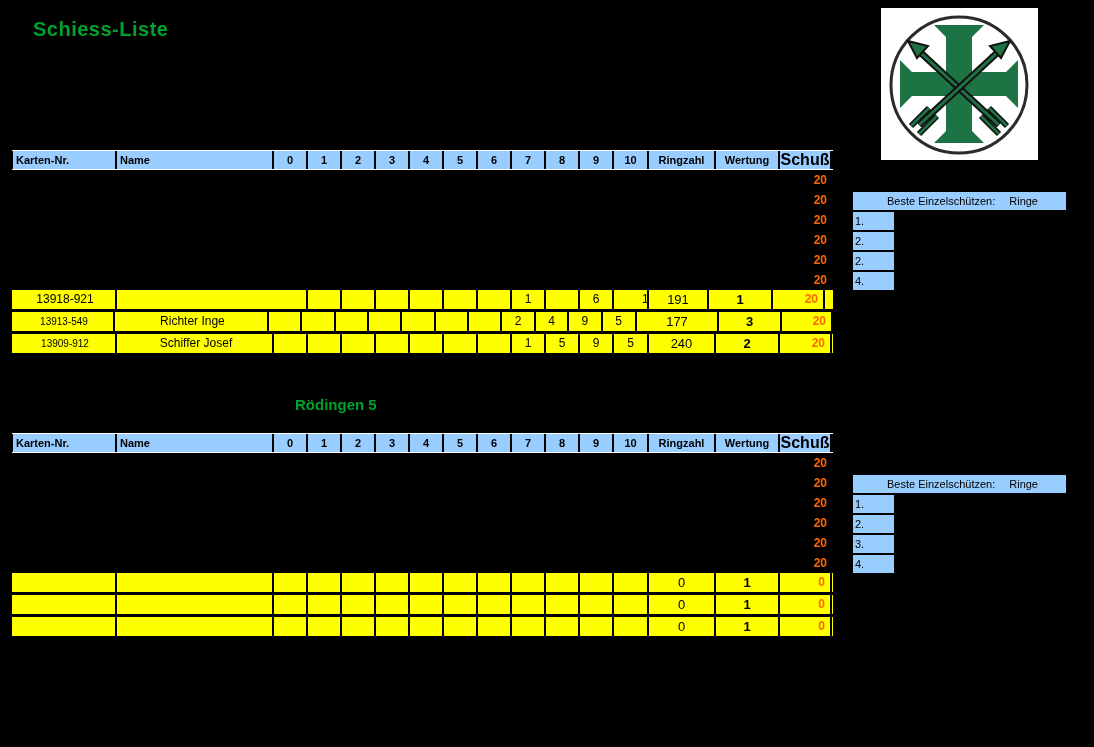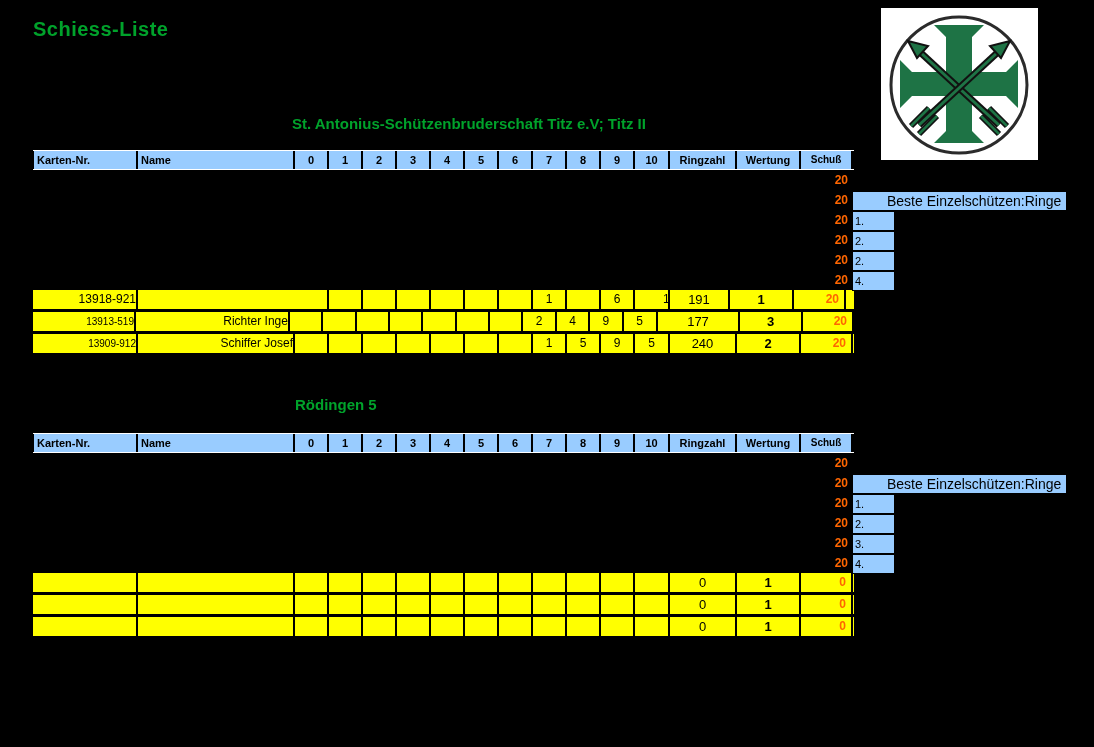--- a/index.html
+++ b/index.html
@@ -13,46 +13,46 @@
   #subtitle{position:absolute;left:184px;top:23px;font-size:15px;font-weight:bold;
             color:#00A22B;white-space:nowrap}
   .team-label{position:absolute;font-size:15px;font-weight:bold;color:#00A22B;white-space:nowrap}
   #team-0{left:292px;top:115px}
   #team-1{left:295px;top:396px}
 
   
   #logo{position:absolute;left:881px;top:8px;width:157px;height:152px}
 
   
-  .table{position:absolute;left:33px;width:821px}
+  .table{position:absolute;left:12px;width:821px}
   #table-0{top:150px}
   #table-1{top:433px}
   .row{display:flex}
   .hrow{height:20px;border-top:1px solid #fff;border-bottom:1px solid #fff}
   .hcell{background:#99CCFF;border-right:2px solid #000;font-size:11px;font-weight:bold;
          text-align:center;line-height:18px;overflow:hidden;white-space:nowrap}
   .hcell:first-child{border-left:1px solid #000}
   .hcell.left{text-align:left;padding-left:3px}
-  .hcell.schussh{font-size:10px;line-height:17px}
+  .hcell.schussh{font-size:16px;line-height:17px}
   .erow{height:20px}
   .ecell{margin-left:768px;text-align:right;padding-right:5px;font-size:12px;
          font-weight:bold;color:#FF6600;line-height:20px}
   .yrow{height:22px;background:#FFFF00;border-bottom:3px solid #000}
   .ycell{border-right:2px solid #000;font-size:12px;text-align:center;
          line-height:19px;overflow:hidden;white-space:nowrap}
-  .ycell.left{text-align:right;padding-left:3px}
+  .ycell.left{text-align:center;padding-left:3px}
   .ycell.karten.small{font-size:10px}
   .ycell.ringzahl{font-size:13px}
   .ycell.wertung{font-size:13px;font-weight:bold}
   .ycell.schussy{color:#FF6600;font-weight:bold;text-align:right;padding-right:5px}
 
   
   .panel-bar{position:absolute;left:852px;width:215px;height:20px;background:#99CCFF;
              border:1px solid #000;display:flex;justify-content:space-between;align-items:center;
-             font-size:14px;padding:0 28px 0 34px;white-space:nowrap}
+             font-size:11px;padding:0 28px 0 34px;white-space:nowrap}
   #panelbar-0{top:191px}
   #panelbar-1{top:474px}
   .rank{position:absolute;left:852px;width:43px;height:20px;background:#99CCFF;
         border:1px solid #000;font-size:11px;line-height:18px;padding-left:2px}
   #rank-0-0{top:211px}#rank-0-1{top:231px}#rank-0-2{top:251px}#rank-0-3{top:271px}
   #rank-1-0{top:494px}#rank-1-1{top:514px}#rank-1-2{top:534px}#rank-1-3{top:554px}
 </style>
 </head>
 <body>
 
@@ -79,21 +79,20 @@
       <line x1="48" y1="100" x2="30" y2="118" stroke="#111" stroke-width="6"></line>
       <line x1="48" y1="100" x2="30" y2="118" stroke="#1E7345" stroke-width="2.5"></line>
       <line x1="56" y1="108" x2="38" y2="126" stroke="#111" stroke-width="6"></line>
       <line x1="56" y1="108" x2="38" y2="126" stroke="#1E7345" stroke-width="2.5"></line>
       <line x1="38" y1="117" x2="116" y2="45" stroke="#111" stroke-width="7"></line>
       <line x1="38" y1="117" x2="116" y2="45" stroke="#1E7345" stroke-width="3"></line>
       <polygon points="129,33 109,38 120,50" fill="#1E7345" stroke="#111" stroke-width="2"></polygon>
     </svg>
   </div>
 
-  <div id="team-0" class="team-label">St. Antonius-Schützenbruderschaft Titz e.V; Titz II</div>
   <div id="team-1" class="team-label">Rödingen 5</div>
 
   <div id="table-0" class="table">
       <div class="row hrow">
         <div class="hcell left" style="width: 105px;">Karten-Nr.</div>
         <div class="hcell left" style="width: 157px;">Name</div>
         <div class="hcell" style="width: 34px;">0</div>
         <div class="hcell" style="width: 34px;">1</div>
         <div class="hcell" style="width: 34px;">2</div>
         <div class="hcell" style="width: 34px;">3</div>
@@ -138,21 +137,21 @@
         <div class="ycell hit" style="width: 34px;"></div>
         <div class="ycell hit" style="width: 34px;">1</div>
         <div class="ycell hit" style="width: 34px;"></div>
         <div class="ycell hit" style="width: 34px;">6</div>
         <div class="ycell hit" style="width: 35px; padding-left: 28px;">13</div>
         <div class="ycell ringzahl" style="width: 60px;">191</div>
         <div class="ycell wertung" style="width: 64px;">1</div>
         <div class="ycell schussy" style="width: 52px;">20</div>
       </div>
       <div class="row yrow">
-        <div class="ycell left karten small" style="width: 105px;">13913-519</div>
+        <div class="ycell left karten small" style="width: 105px;">13913-549</div>
         <div class="ycell left name" style="width: 157px;">Richter Inge</div>
         <div class="ycell hit" style="width: 34px;"></div>
         <div class="ycell hit" style="width: 34px;"></div>
         <div class="ycell hit" style="width: 34px;"></div>
         <div class="ycell hit" style="width: 34px;"></div>
         <div class="ycell hit" style="width: 34px;"></div>
         <div class="ycell hit" style="width: 34px;"></div>
         <div class="ycell hit" style="width: 34px;"></div>
         <div class="ycell hit" style="width: 34px;">2</div>
         <div class="ycell hit" style="width: 34px;">4</div>

